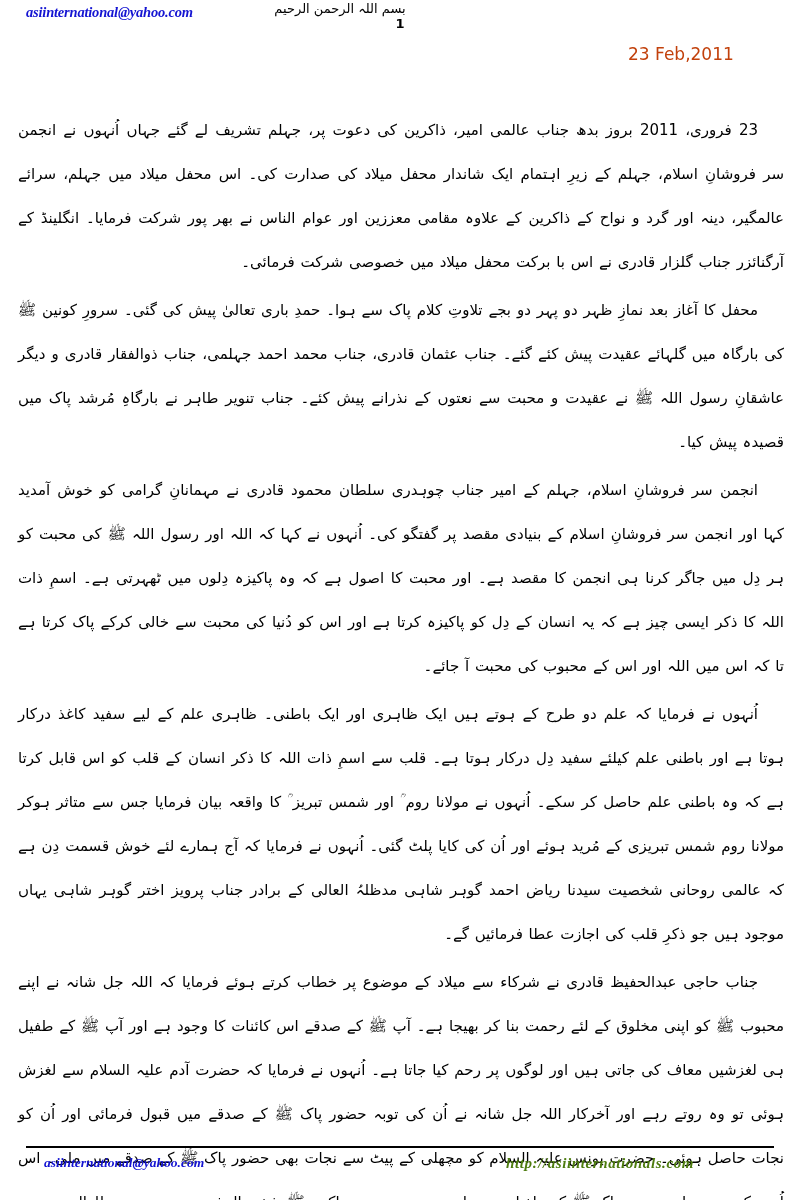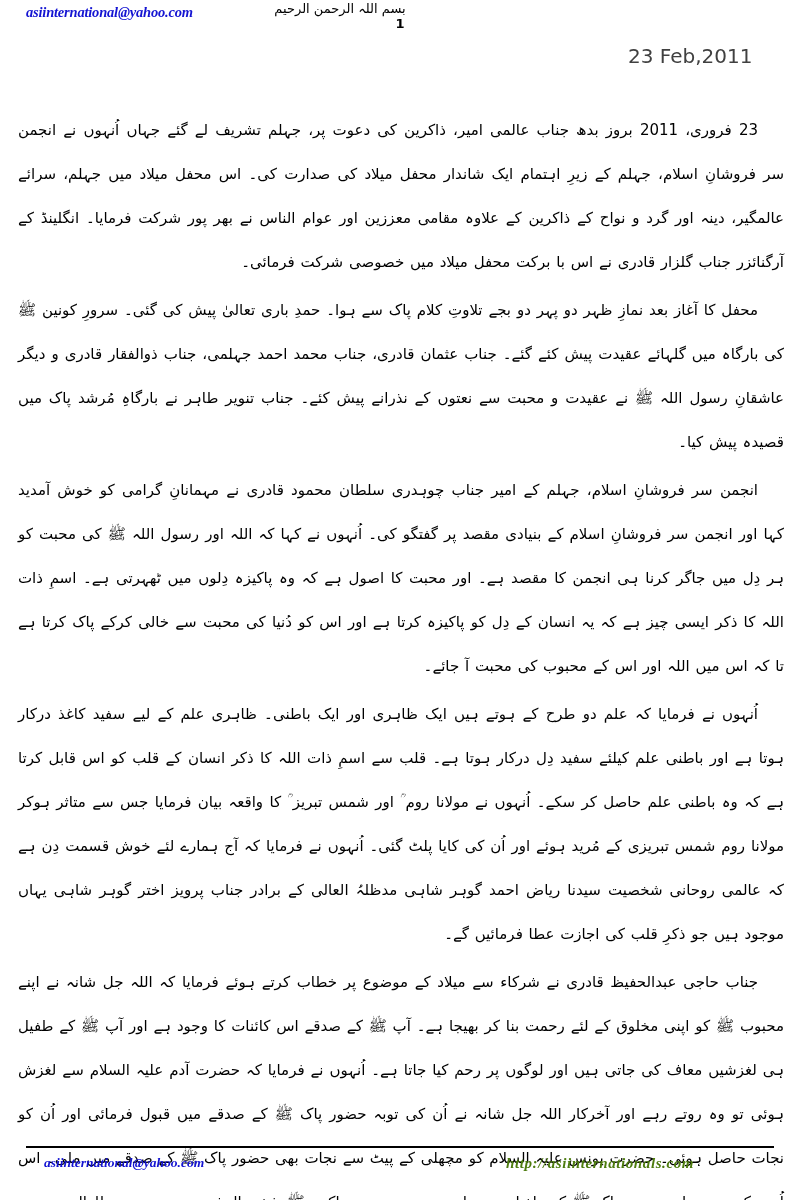--- a/index.html
+++ b/index.html
@@ -88,22 +88,22 @@
   }
 
   .hdr-date {
     position: absolute;
     top: 44px;
     left: 628px;     
     width: 160px;
     text-align: left;
     direction: ltr;
     font-family: "DejaVu Sans", sans-serif;
-    font-size: 20px;
-    color: #404040;
+    font-size: 17px;
+    color: #c2410c;
   }
 
   
   .body-area {
     position: absolute;
     top: 108px;
     left: 18px;
     width: 766px;
     height: 1030px;
     direction: rtl;

